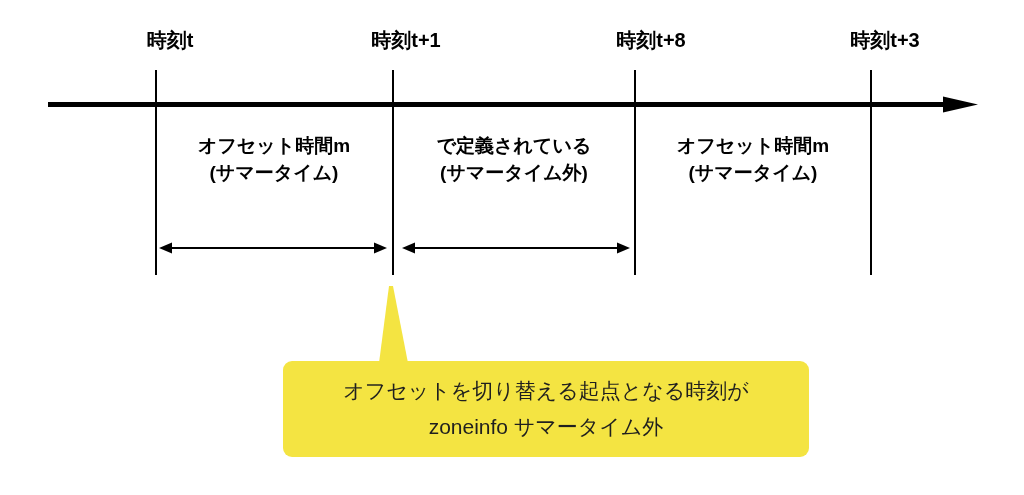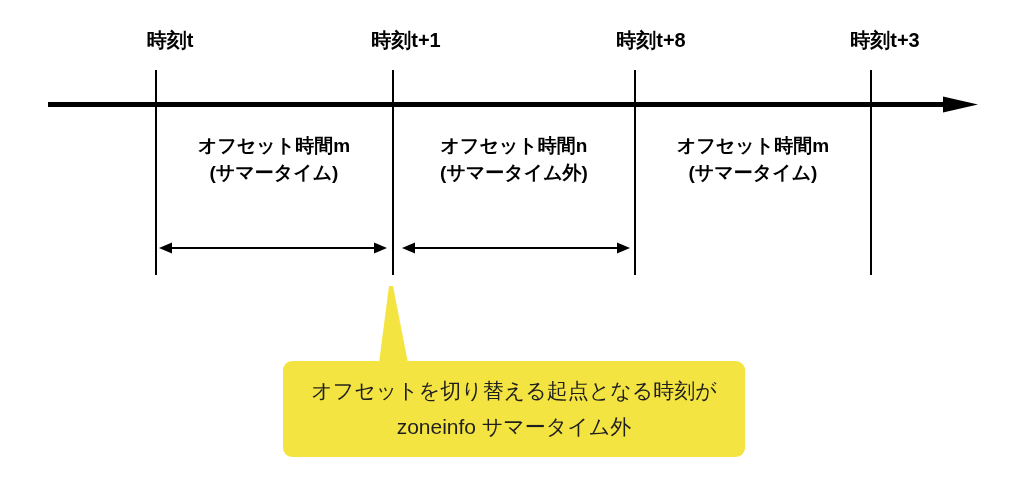--- a/index.html
+++ b/index.html
@@ -39,21 +39,21 @@
     font-size: 19px;
     font-weight: bold;
     color: #000000;
     white-space: nowrap;
     line-height: 27px;
   }
   .callout {
     position: absolute;
     left: 283px;
     top: 361px;
-    width: 462px;
+    width: 526px;
     height: 96px;
     border-radius: 9px;
     display: flex;
     flex-direction: column;
     align-items: center;
     justify-content: center;
     text-align: center;
     font-size: 21px;
     line-height: 36px;
     white-space: nowrap;
@@ -92,21 +92,21 @@
   <div class="time-label" style="left:156px">時刻t</div>
   <div class="time-label" style="left:392px">時刻t+1</div>
   <div class="time-label" style="left:637px">時刻t+8</div>
   <div class="time-label" style="left:871px">時刻t+3</div>
 
   <div class="segment-label" style="left:274px">
     <div>オフセット時間m</div>
     <div>(サマータイム)</div>
   </div>
   <div class="segment-label" style="left:514px">
-    <div>オフセット時間n</div>
+    <div>で定義されている</div>
     <div>(サマータイム外)</div>
   </div>
   <div class="segment-label" style="left:753px">
     <div>オフセット時間m</div>
     <div>(サマータイム)</div>
   </div>
 
   <div class="callout" style="background-color: rgb(244, 228, 66); color: rgb(31, 31, 31);">
     <div>オフセットを切り替える起点となる時刻が</div>
     <div>zoneinfo サマータイム外</div>

